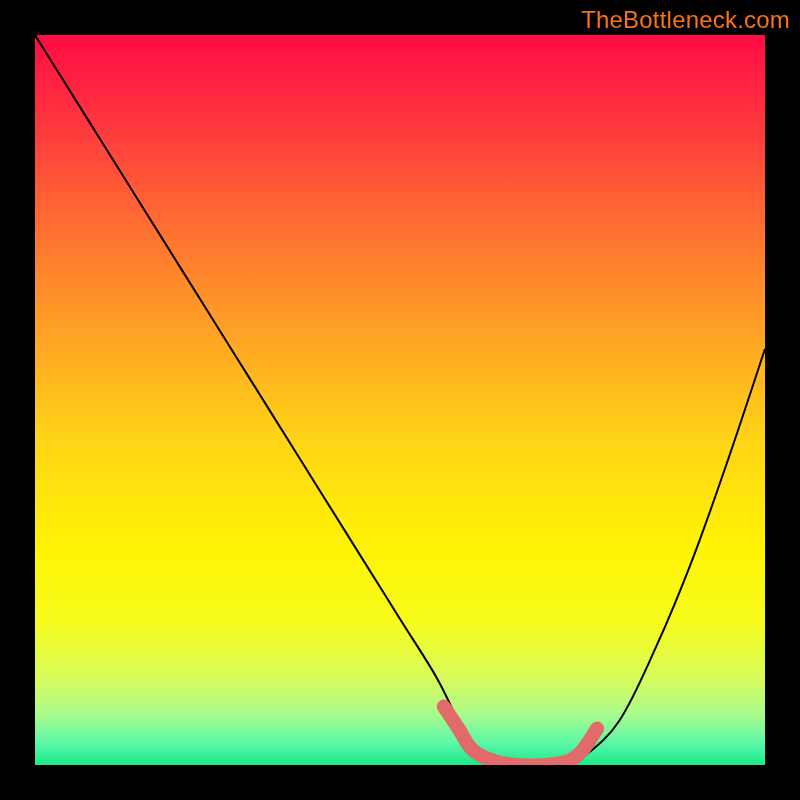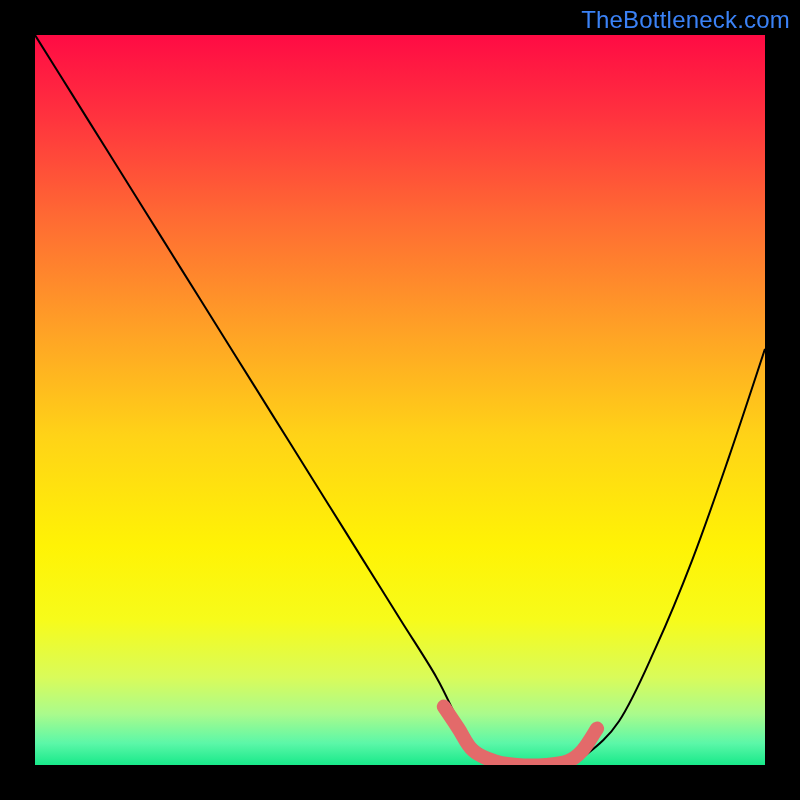--- a/index.html
+++ b/index.html
@@ -22,21 +22,21 @@
     left: 35px;
     top: 35px;
     width: 730px;
     height: 730px;
     
   }
   .watermark {
     position: absolute;
     top: 6px;
     right: 10px;
-    color: #3b82f6;
+    color: #f97316;
     font-size: 24px;
     letter-spacing: 0.2px;
     user-select: none;
   }
   svg { display: block; }
 </style>
 </head>
 <body>
 
 <div class="frame">

